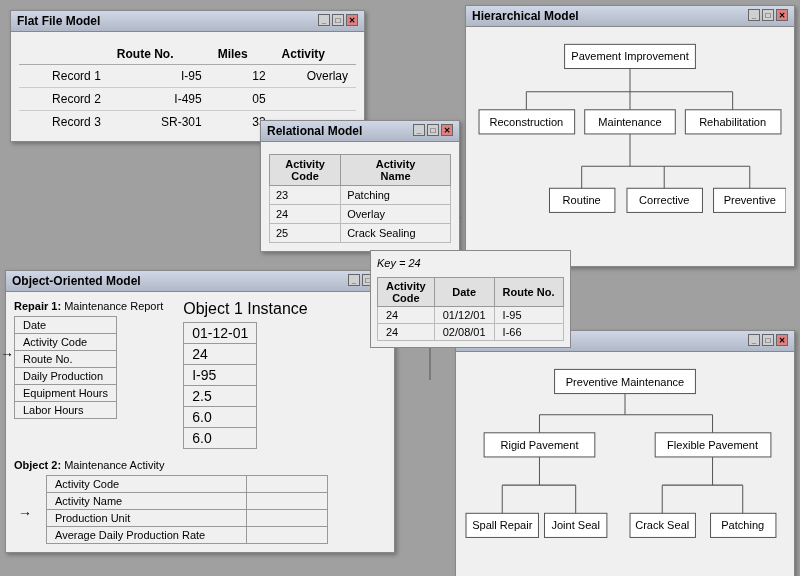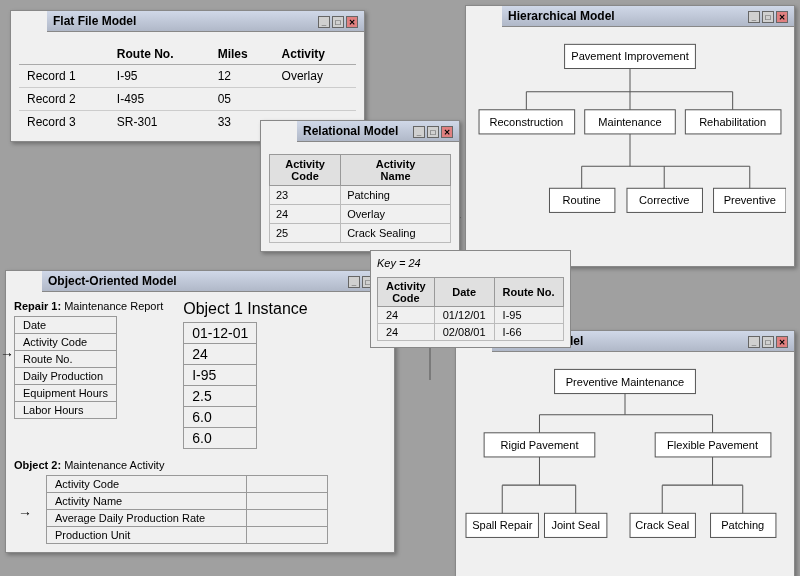--- a/index.html
+++ b/index.html
@@ -20,24 +20,23 @@
       border: 1px solid #888;
       box-shadow: 2px 2px 4px rgba(0,0,0,0.3);
     }
 
     .window-titlebar {
       background: linear-gradient(to bottom, #d0d8e8, #b0b8c8);
       border-bottom: 1px solid #888;
       padding: 3px 6px;
       display: flex;
       justify-content: space-between;
-      align-items: flex-end;
+      align-items: flex-start;
       font-weight: bold;
       font-size: 12px;
-      margin-left: 36px;
     }
 
     .window-controls {
       display: flex;
       gap: 2px;
     }
 
     .win-btn {
       width: 12px;
       height: 12px;
@@ -72,20 +71,21 @@
     .flat-table th {
       padding: 3px 8px;
       text-align: left;
       font-weight: bold;
       border-bottom: 1px solid #aaa;
     }
 
     .flat-table td {
       padding: 4px 8px;
       border-bottom: 1px solid #ccc;
+      text-align: right;
     }
 
     .flat-table tr:last-child td { border-bottom: none; }
 
     
     #hierarchical {
       right: 5px;
       top: 5px;
       width: 330px;
     }
@@ -455,25 +455,25 @@
           <tbody>
             <tr>
                 <td style="border:1px solid #999; padding:2px 8px; min-width:200px;">Activity Code</td>
                 <td style="border:1px solid #999; padding:2px 40px;"></td>
               </tr>
             <tr>
                 <td style="border:1px solid #999; padding:2px 8px;">Activity Name</td>
                 <td style="border:1px solid #999; padding:2px 40px;"></td>
               </tr>
             <tr>
+                <td style="border:1px solid #999; padding:2px 8px;">Production Unit</td>
+                <td style="border:1px solid #999; padding:2px 40px;"></td>
+              </tr>
+            <tr>
                 <td style="border:1px solid #999; padding:2px 8px;">Average Daily Production Rate</td>
-                <td style="border:1px solid #999; padding:2px 40px;"></td>
-              </tr>
-            <tr>
-                <td style="border:1px solid #999; padding:2px 8px;">Production Unit</td>
                 <td style="border:1px solid #999; padding:2px 40px;"></td>
               </tr>
           </tbody>
         </table>
       </div>
     </div>
   </div>
 </div>
 
 <div class="window" id="network">

